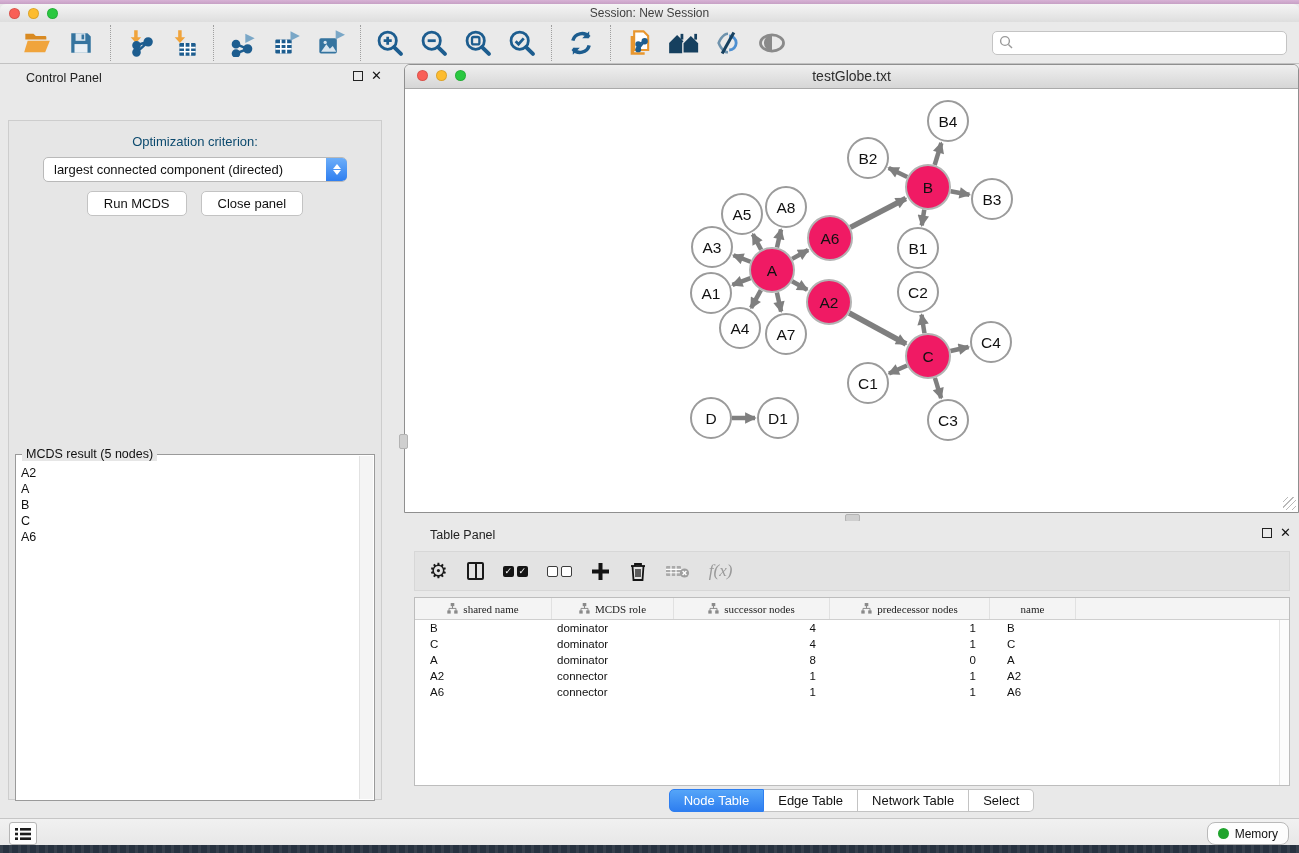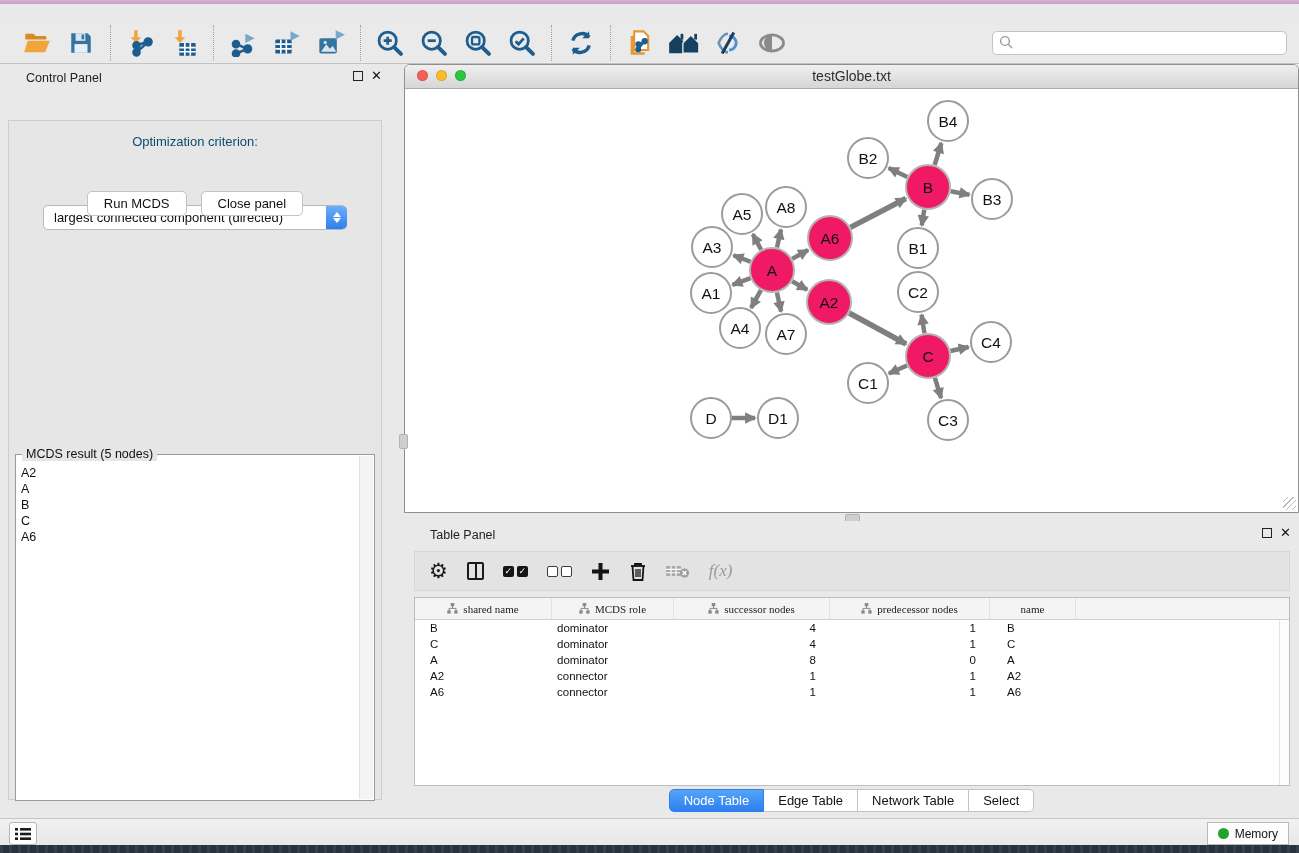--- a/index.html
+++ b/index.html
@@ -38,21 +38,21 @@
   .seg-tabs{display:flex;justify-content:center;}
   .seg-btn{font-size:13px;color:#111;background:#fff;border:1px solid #c3c3c3;border-left:none;
        padding:3px 14px;line-height:15px;cursor:default;}
   .seg-btn:first-child{border-left:1px solid #c3c3c3;border-radius:5px 0 0 5px;}
   .seg-btn:last-child{border-radius:0 5px 5px 0;}
   .seg-btn.active{background:linear-gradient(#55a5f8,#2e7ef0);border-color:#2e7ef0;color:#fff;}
   .cp-inner{position:absolute;left:8px;right:8px;top:56px;bottom:18px;background:#e6e6e6;
        border:1px solid #cdcdcd;}
   .opt-label{margin-top:13px;text-align:center;font-size:13px;color:#0c4a6e;}
   .combo{position:absolute;left:34px;right:34px;top:36px;height:23px;background:#fff;
-       border:1px solid #b9b9b9;border-radius:5px;display:flex;align-items:center;margin-top:48px;}
+       border:1px solid #b9b9b9;border-radius:5px;display:flex;align-items:center;}
   .combo-text{flex:1;font-size:13px;color:#111;padding-left:10px;white-space:nowrap;overflow:hidden;}
   .combo-cap{width:21px;height:23px;margin:-1px -1px -1px 0;border-radius:0 5px 5px 0;
        background:linear-gradient(#6caef9,#2e7ef0);display:flex;flex-direction:column;
        align-items:center;justify-content:center;gap:1px;}
   .chev{width:0;height:0;border-left:4px solid transparent;border-right:4px solid transparent;}
   .chev.up{border-bottom:5px solid #fff;} .chev.down{border-top:5px solid #fff;}
   .btn-row{position:absolute;left:0;right:0;top:70px;display:flex;justify-content:center;gap:14px;}
   .mac-btn{background:#fff;border:1px solid #c3c3c3;border-radius:5px;font-size:13px;color:#111;
        padding:4px 16px;cursor:default;}
   .result-box{position:absolute;left:6px;right:6px;top:333px;height:345px;border:1px solid #9a9a9a;
@@ -108,32 +108,40 @@
   .td.c2,.td.c3{text-align:right;padding-right:14px;}
   .td.c4{padding-left:17px;}
   .tp-tabs{position:absolute;left:0;right:0;top:268px;display:flex;justify-content:center;}
 
   
   .status-bar{position:absolute;left:0;top:818px;right:0;height:27px;background:linear-gradient(#f1f1f1,#e7e7e7);
        border-top:1px solid #c6c6c6;}
   .list-btn{position:absolute;left:9px;top:3px;width:26px;height:21px;background:#fdfdfd;
        border:1px solid #b5b5b5;border-radius:3px;display:flex;align-items:center;justify-content:center;}
   .memory-btn{position:absolute;right:10px;top:3px;height:21px;background:#fdfdfd;border:1px solid #b9b9b9;
-       border-radius:0;display:flex;align-items:center;gap:6px;padding:0 10px;font-size:12px;color:#111;}
+       border-radius:8px;display:flex;align-items:center;gap:6px;padding:0 10px;font-size:12px;color:#111;}
   .mem-dot{width:11px;height:11px;border-radius:50%;background:#1fa32c;}
   .desk-strip{position:absolute;left:0;right:0;bottom:0;height:8px;background:#273240;
        background-image:repeating-linear-gradient(90deg,rgba(255,255,255,.07) 0 3px,transparent 3px 9px);}
 </style>
 </head>
 <body>
 
 <div id="app">
 
   <div class="wallpaper-top"></div>
 
+  <div class="titlebar">
+    <div class="traffic">
+      <div class="light red"></div>
+      <div class="light yellow"></div>
+      <div class="light green"></div>
+    </div>
+    <div class="title-text">Session: New Session</div>
+  </div>
 
   <div class="toolbar">
     <div class="tb-group">
       <div class="tb-btn">
         <svg width="28" height="26" viewBox="0 0 24 22">
             <path d="M2 3h7l2 2h8a1 1 0 0 1 1 1v2H2z" fill="#d98a22"></path>
             <path d="M4 9h19l-4 10H1z" fill="#f0a43c"></path>
           </svg>
       </div>
       <div class="tb-btn">

